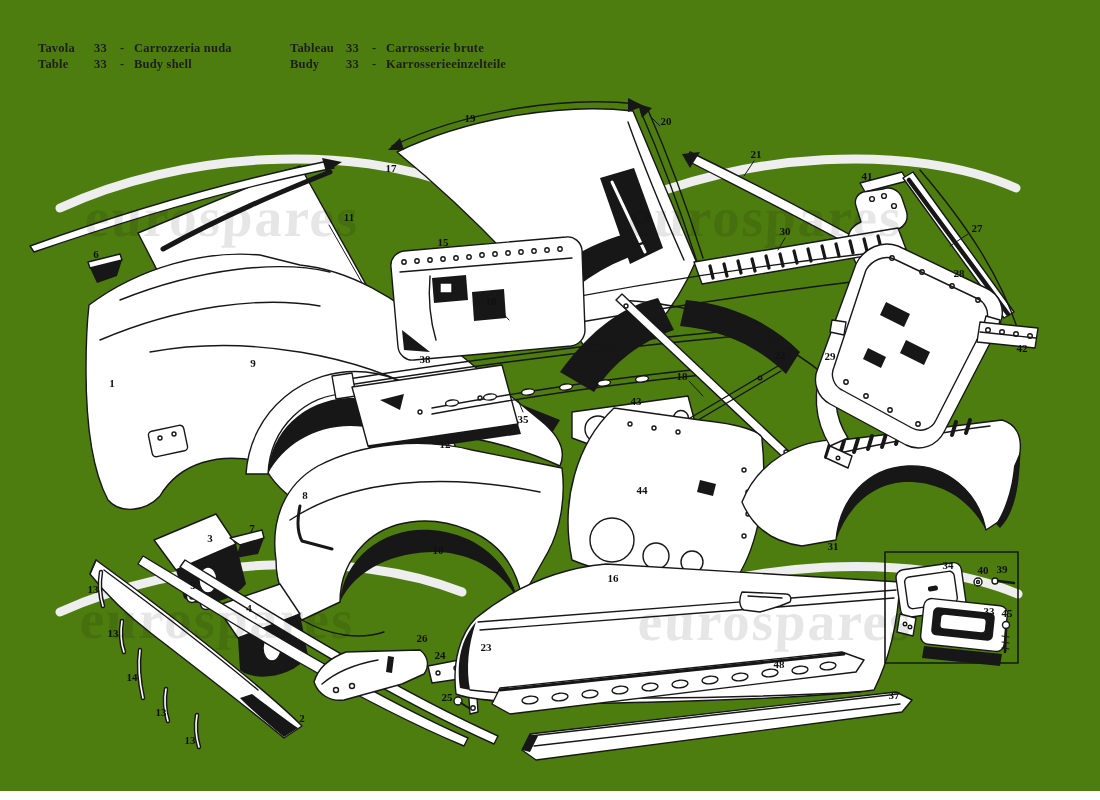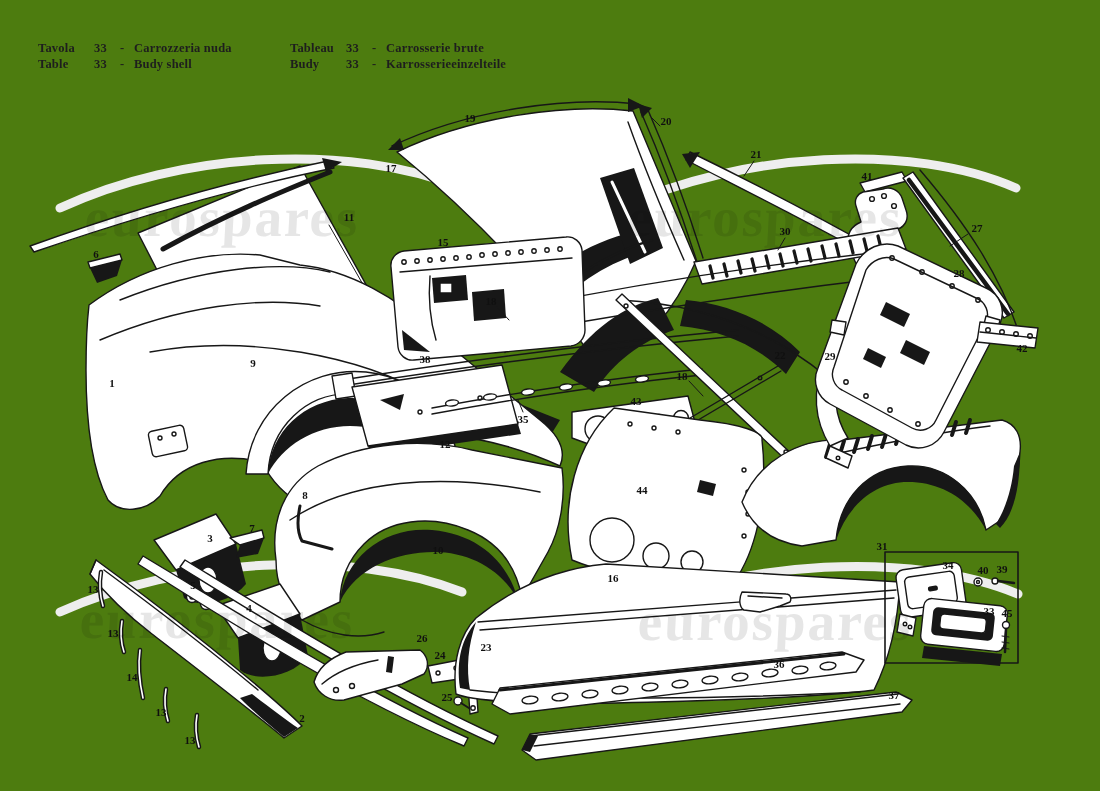--- a/index.html
+++ b/index.html
@@ -454,26 +454,26 @@
     <div class="plabel" style="left: 756px; top: 154px;">21</div>
     <div class="plabel" style="left: 780px; top: 355px; text-align: center;">22</div>
     <div class="plabel" style="left: 486px; top: 647px;">23</div>
     <div class="plabel" style="left: 440px; top: 655px;">24</div>
     <div class="plabel" style="left: 447px; top: 697px;">25</div>
     <div class="plabel" style="left: 422px; top: 638px;">26</div>
     <div class="plabel" style="left: 977px; top: 228px;">27</div>
     <div class="plabel" style="left: 959px; top: 273px;">28</div>
     <div class="plabel" style="left: 830px; top: 356px;">29</div>
     <div class="plabel" style="left: 785px; top: 231px;">30</div>
-    <div class="plabel" style="left: 882px; top: 546px;">31</div>
+    <div class="plabel" style="left: 833px; top: 546px;">31</div>
     <div class="plabel" style="left: 682px; top: 376px;">18</div>
     <div class="plabel" style="left: 989px; top: 611px;">33</div>
     <div class="plabel" style="left: 948px; top: 565px;">34</div>
     <div class="plabel" style="left: 523px; top: 419px;">35</div>
-    <div class="plabel" style="left: 779px; top: 664px;">36</div>
+    <div class="plabel" style="left: 779px; top: 664px;">48</div>
     <div class="plabel" style="left: 894px; top: 695px;">37</div>
     <div class="plabel" style="left: 425px; top: 359px;">38</div>
     <div class="plabel" style="left: 1002px; top: 569px;">39</div>
     <div class="plabel" style="left: 983px; top: 570px;">40</div>
     <div class="plabel" style="left: 867px; top: 176px;">41</div>
     <div class="plabel" style="left: 1022px; top: 348px;">42</div>
     <div class="plabel" style="left: 636px; top: 401px;">43</div>
     <div class="plabel" style="left: 642px; top: 490px;">44</div>
     <div class="plabel" style="left: 1007px; top: 613px;">45</div>
   </div>

